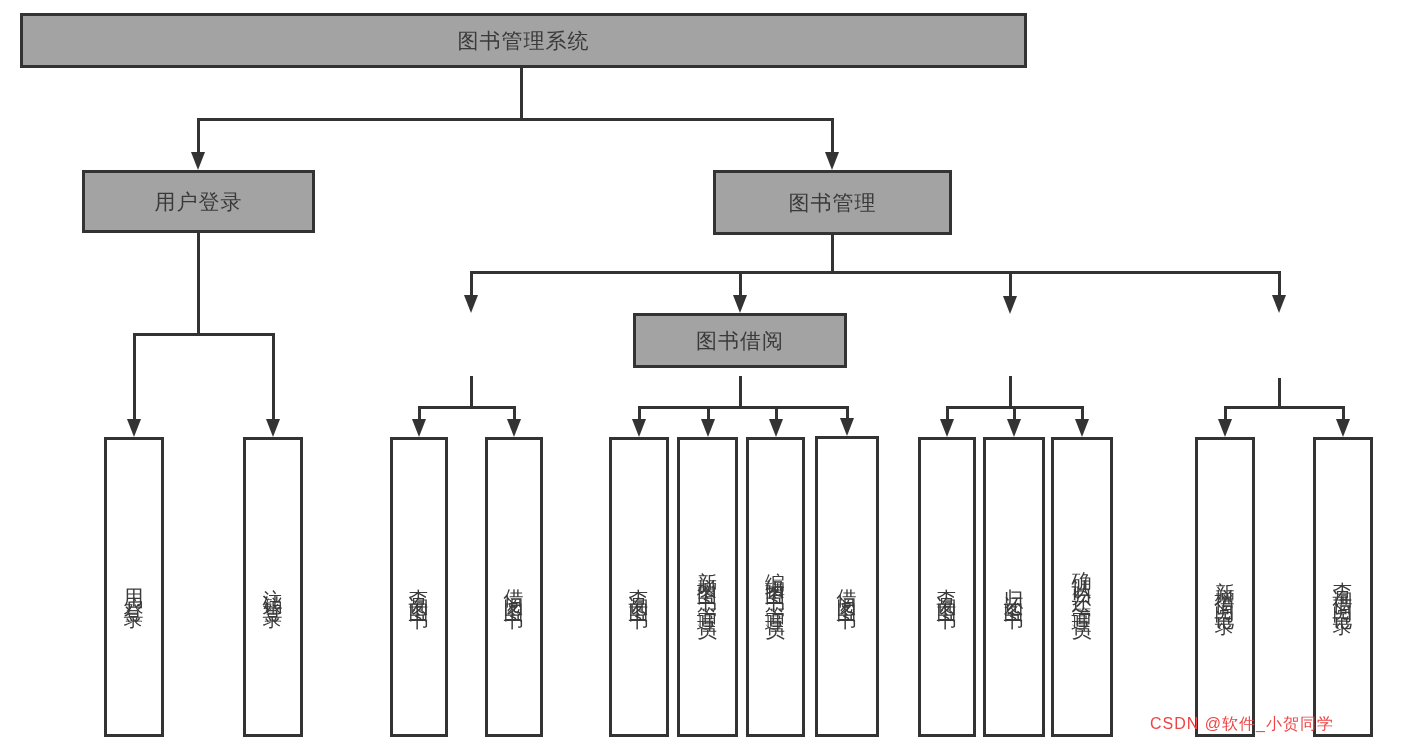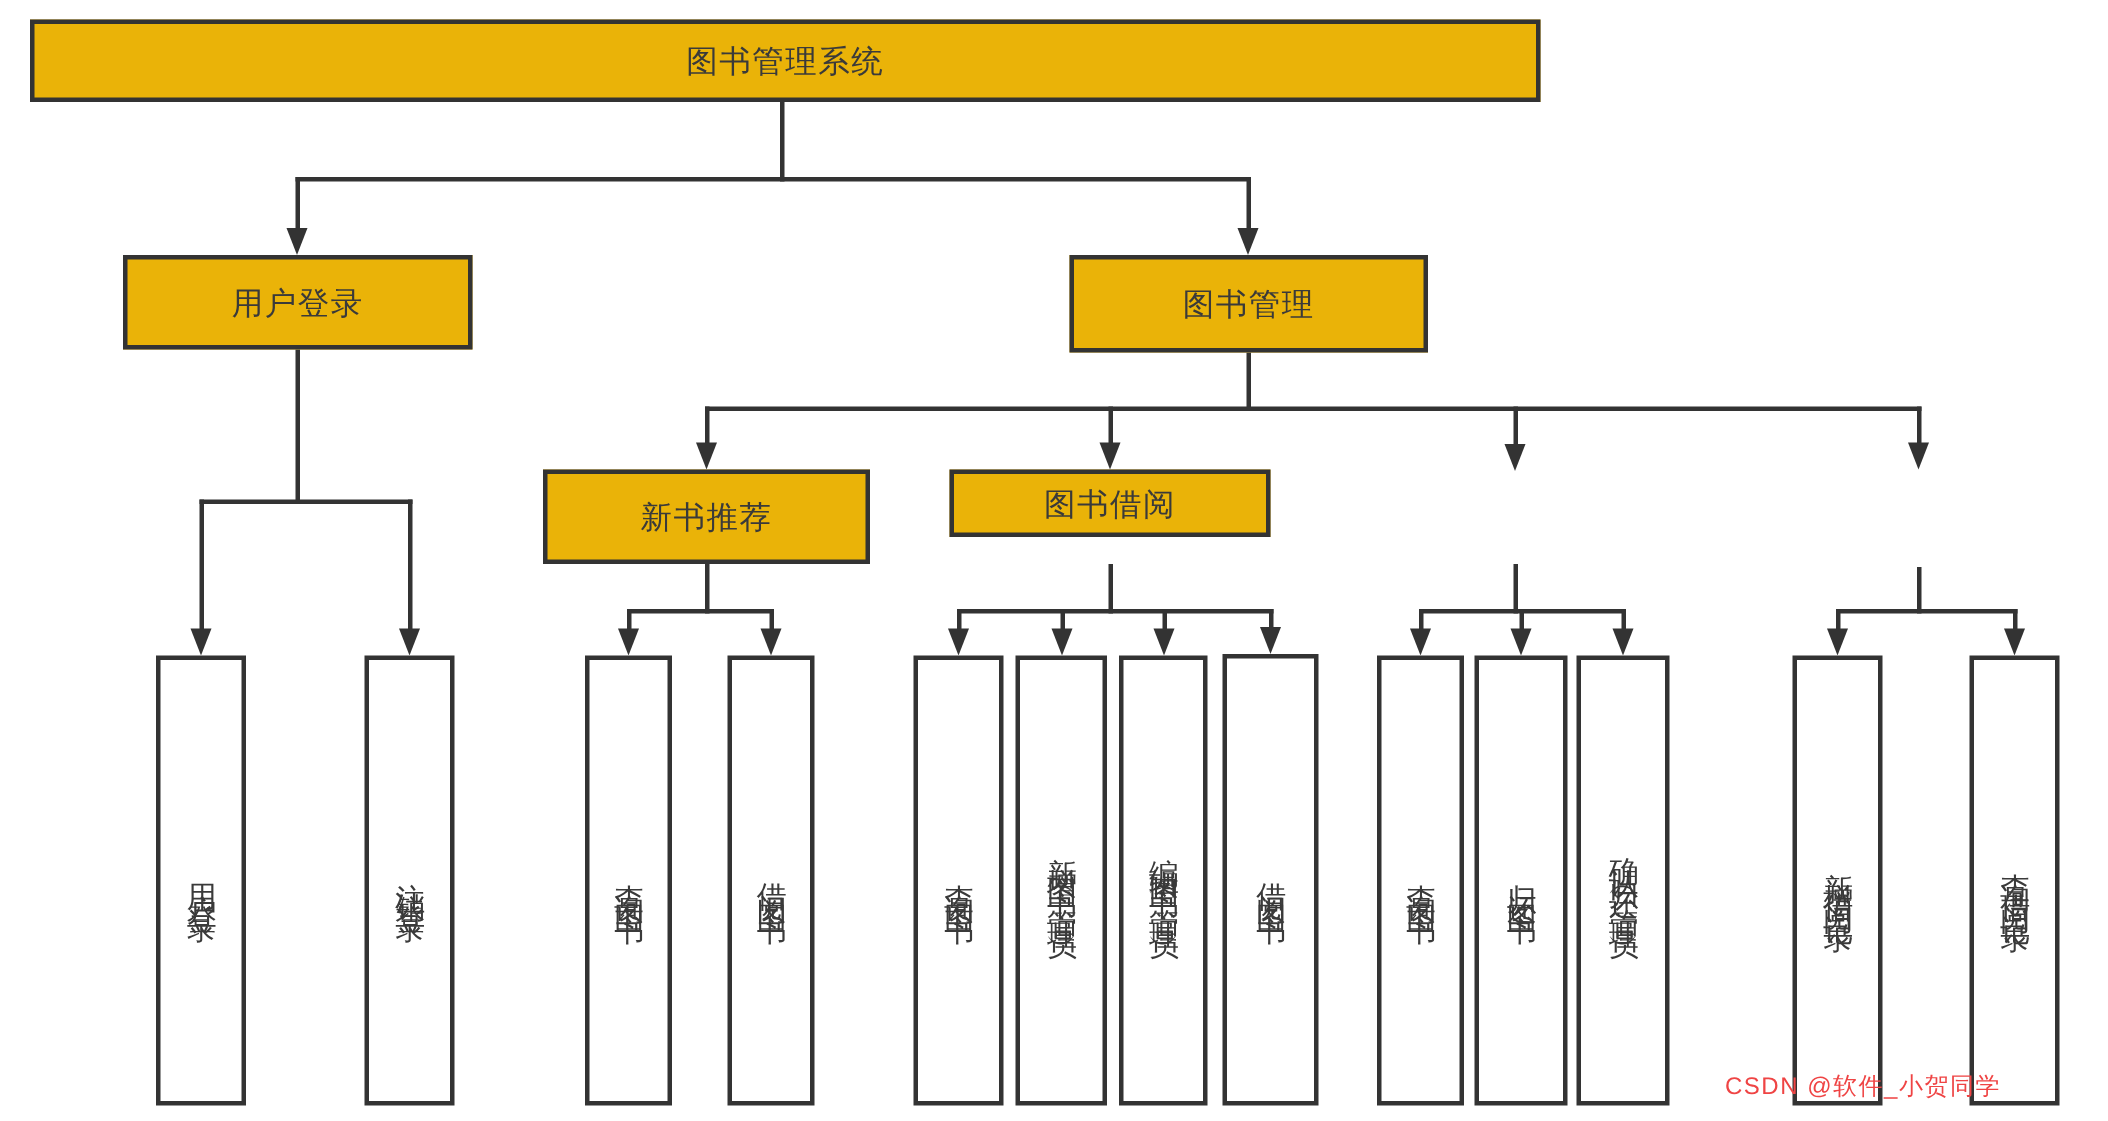--- a/index.html
+++ b/index.html
@@ -2,21 +2,21 @@
 <html><head>
 <meta charset="utf-8">
 <style>
   html,body{margin:0;padding:0;background:#ffffff;}
   body{
     width:1405px;height:747px;position:relative;overflow:hidden;
     font-family:"Liberation Sans","DejaVu Sans",sans-serif;
   }
   #canvas{position:absolute;left:0;top:0;width:1405px;height:747px;background:#ffffff;}
   .hnode{
-    position:absolute;background:#eab308;border:3px solid #333333;box-sizing:border-box;
+    position:absolute;background:#a3a3a3;border:3px solid #333333;box-sizing:border-box;
     display:flex;align-items:center;justify-content:center;
     font-size:21px;color:#3a3a3a;letter-spacing:1px;z-index:2;
   }
   .vnode{
     position:absolute;background:#ffffff;border:3px solid #333333;box-sizing:border-box;
     display:flex;align-items:center;justify-content:center;
     color:#3a3a3a;z-index:2;
   }
   .vtext{
     writing-mode:vertical-rl;text-orientation:mixed;
@@ -42,24 +42,21 @@
     <span>图书管理系统</span>
   </div>
 
   <div class="hnode" style="left:82px;top:170px;width:233px;height:63px;">
     <span>用户登录</span>
   </div>
   <div class="hnode" style="left:713px;top:170px;width:239px;height:65px;">
     <span>图书管理</span>
   </div>
 
-  <div class="hnode" style="left:362px;top:313px;width:218px;height:63px;">
-    <span>新书推荐</span>
-  </div>
-  <div class="hnode" style="left:633px;top:313px;width:214px;height:45px;">
+  <div class="hnode" style="left:633px;top:313px;width:214px;height:55px;">
     <span>图书借阅</span>
   </div>
 
   <div class="vnode" style="left:104px;top:437px;width:60px;height:300px;">
     <span class="vtext">用户登录</span>
   </div>
   <div class="vnode" style="left:243px;top:437px;width:60px;height:300px;">
     <span class="vtext">注销登录</span>
   </div>
 

